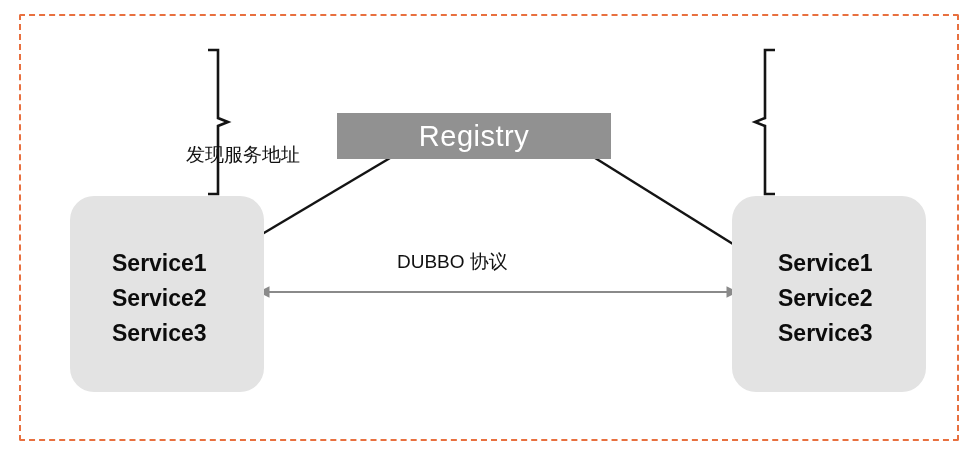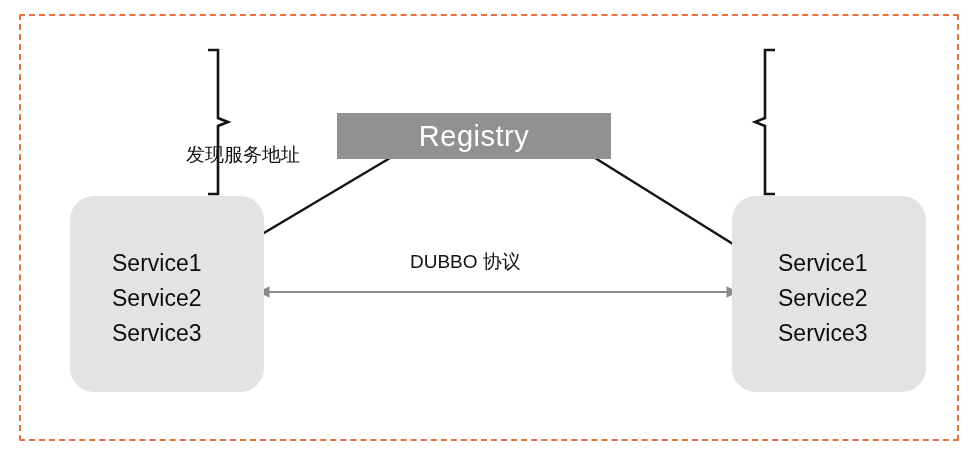--- a/index.html
+++ b/index.html
@@ -57,20 +57,21 @@
     white-space: nowrap;
   }
   
   .service-box {
     position: absolute;
     top: 196px;
     width: 194px;
     height: 196px;
     background: #e3e3e3;
     border-radius: 24px;
+    font-weight: bold;
   }
   #service-box-left  { left: 70px;  }
   #service-box-right { left: 732px; }
 
   .service-list {
     position: absolute;
     top: 50px;
     font-size: 23px;
     color: #0c0c0c;
     line-height: 35px;
@@ -88,21 +89,21 @@
 
   
   .edge-label {
     position: absolute;
     font-size: 19px;
     color: #111111;
     white-space: nowrap;
   }
   #label-discover { left: 186px; top: 142px; }
   #label-register { left: 628px; top: 142px; }
-  #label-protocol { left: 410px; top: 249px; }
+  #label-protocol { left: 397px; top: 249px; }
 
   #links-layer {
     position: absolute;
     left: 0;
     top: 0;
     width: 978px;
     height: 458px;
     pointer-events: none;
   }
 </style>

